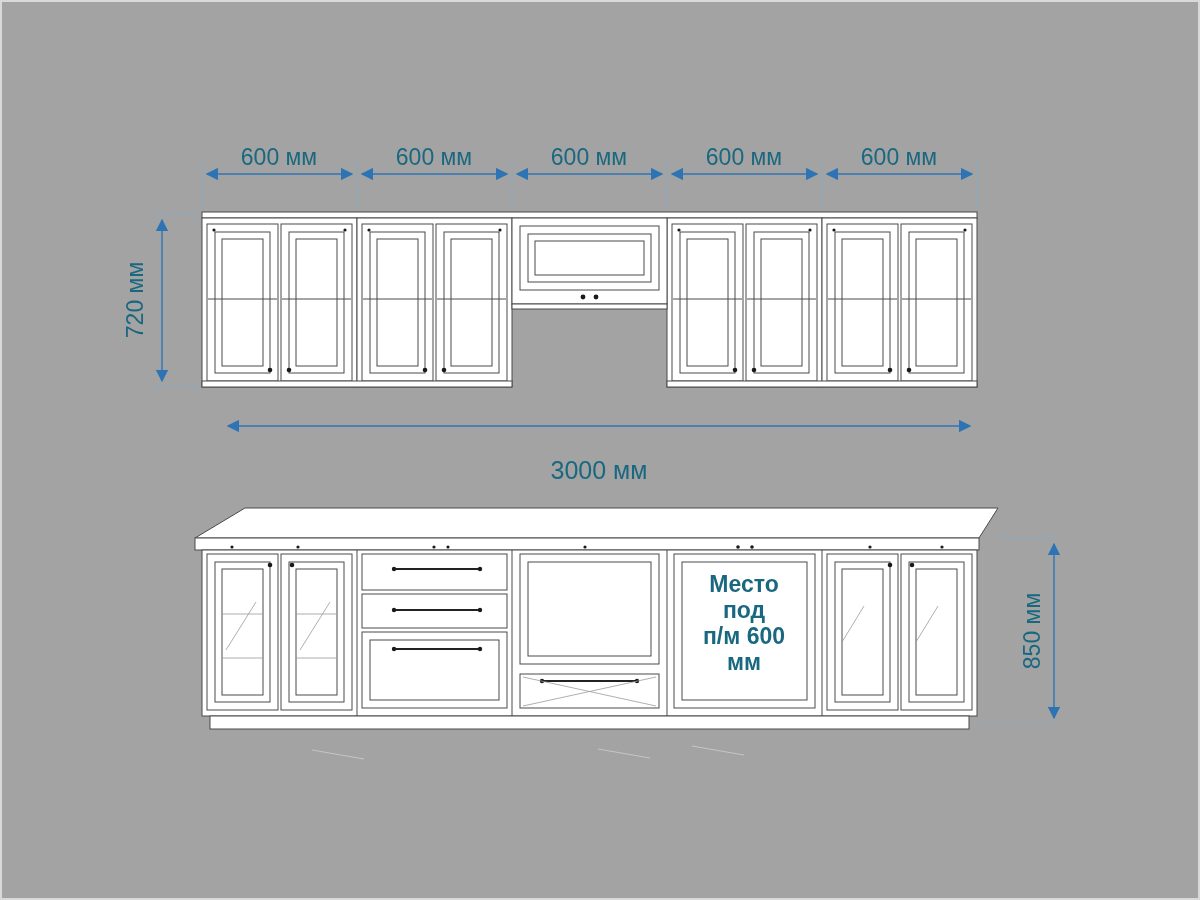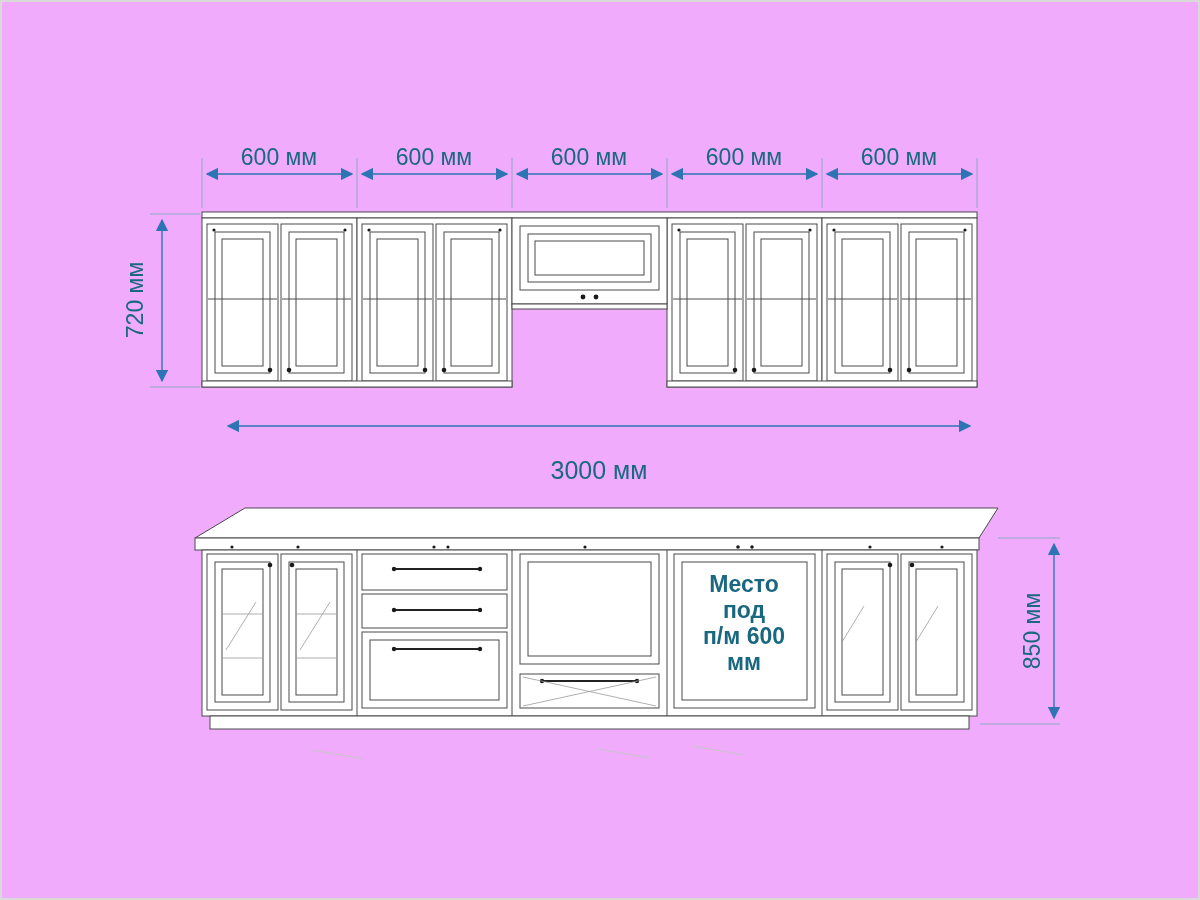--- a/index.html
+++ b/index.html
@@ -1,17 +1,17 @@
 <!DOCTYPE html>
 <html style="--dimension-text: #1a6880; --arrow: #2e74b5; --cabinet-line: #4a4a4a;"><head>
 <meta charset="utf-8">
 <style>
   html,body{margin:0;padding:0;background:#fff;}
   .canvas{
-    position:relative;width:1200px;height:900px;background:#f0abfc;
+    position:relative;width:1200px;height:900px;background:#a3a3a3;
     border:2px solid #d9d9d9;box-sizing:border-box;
     font-family:"Liberation Sans",sans-serif;overflow:hidden;
   }
   svg{display:block;}
   .dim-text{
     fill:var(--dimension-text,#1a6880);
     font-family:"Liberation Sans",sans-serif;
     font-size:23px;
   }
   .dim-text-lg{

